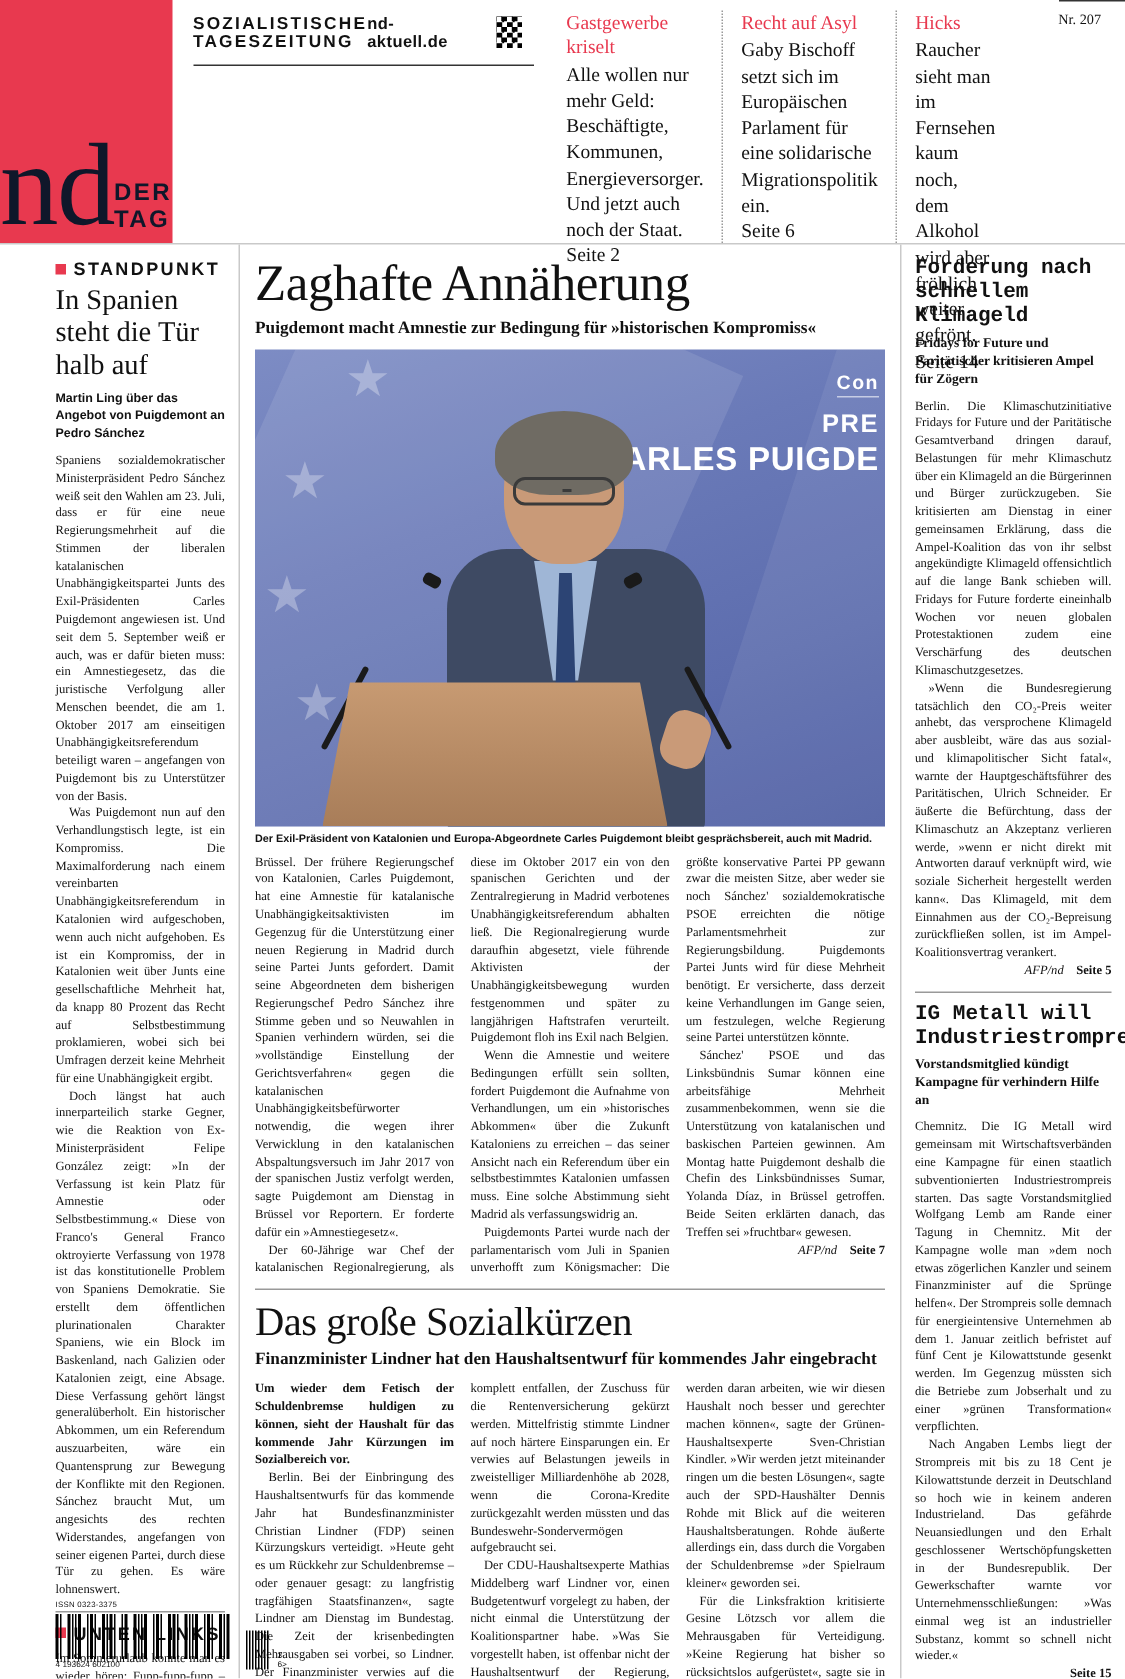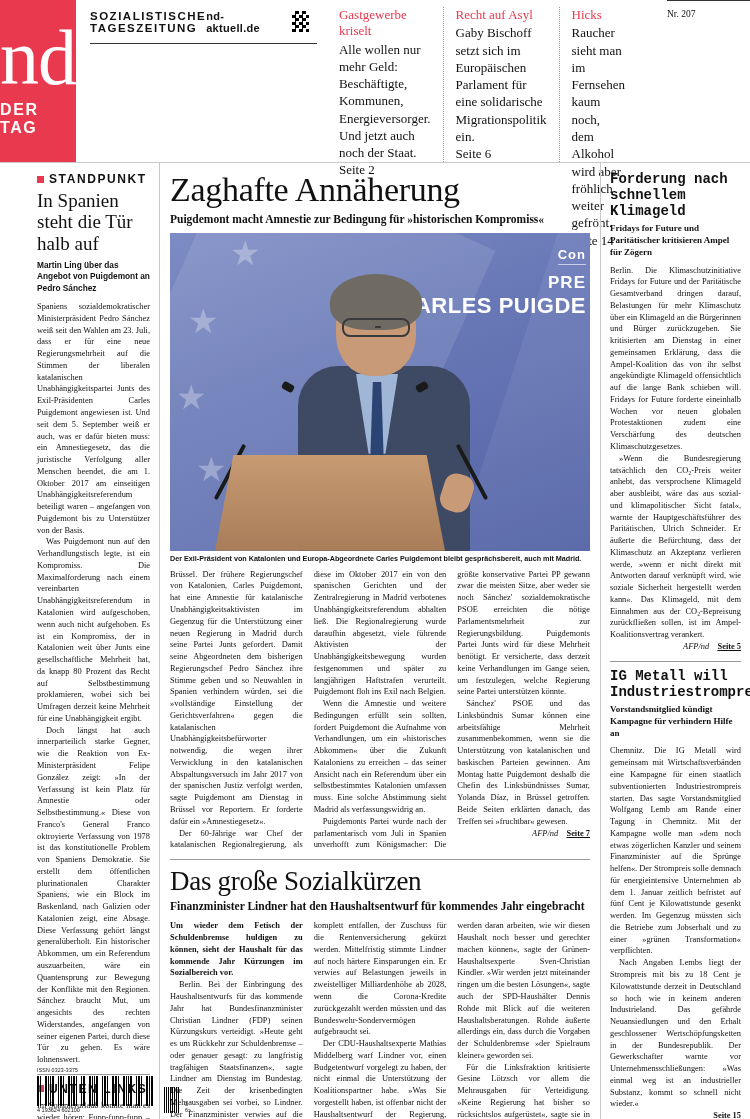--- a/index.html
+++ b/index.html
@@ -8,23 +8,23 @@
     background: #ffffff;
     font-family: "Liberation Serif", serif;
     color: #111;
     overflow: hidden;
   }
   .page { position: relative; width: 750px; height: 1119px; background: #fff; }
 
   
   .masthead { display: flex; height: 163px; border-bottom: 1px solid #c9c9c9; }
   .logo-box {
-    width: 160px; background: #e8394f; color: #ffffff;
-    display: flex; flex-direction: column;
-    align-items: flex-start; justify-content: center;
+    width: 160px; background: #e8394f; color: #0f172a;
+    display: flex; flex-direction: row;
+    align-items: flex-end; justify-content: center;
     padding-bottom: 6px;
   }
   .logo-nd {
     font-family: "Liberation Serif", serif;
     font-size: 78px; line-height: 0.85; font-weight: 400;
     letter-spacing: -1px; margin-top: 6px;
   }
   .logo-sub {
     font-family: "Liberation Sans", sans-serif;
     font-size: 16px; font-weight: bold; letter-spacing: 1.6px;
@@ -184,21 +184,21 @@
   .issn { font-family:"Liberation Sans", sans-serif; font-size: 5.2px; letter-spacing:.2px; margin-bottom: 3px;}
   .bars { height: 30px; display:flex; align-items:flex-end; gap:1px; }
   .bars i { display:block; background:#000; width:1px; height:100%; }
   .bars i.w { width:2px; }
   .bars i.sp { background: transparent; width:2px; }
   .bc-row { display:flex; align-items:flex-end; gap: 6px; }
   .bc-num { font-family:"Liberation Sans", sans-serif; font-size:5.5px; margin-top:1px; }
   .addon { display:flex; align-items:flex-end; gap:1px; height:26px; margin-left:5px;}
   .addon i { display:block; background:#000; width:1px; height:100%; }
   .addon-num { font-family:"Liberation Sans", sans-serif; font-size:5.5px; }
-  .seite-b { font-weight: bold; text-decoration: underline; }
+  .seite-b { font-weight: bold; }
   .src { font-style: italic; }
 </style>
 </head>
 <body>
 
 <div class="page">
 
   <div class="masthead">
     <div class="logo-box">
       <div class="logo-nd">nd</div>

